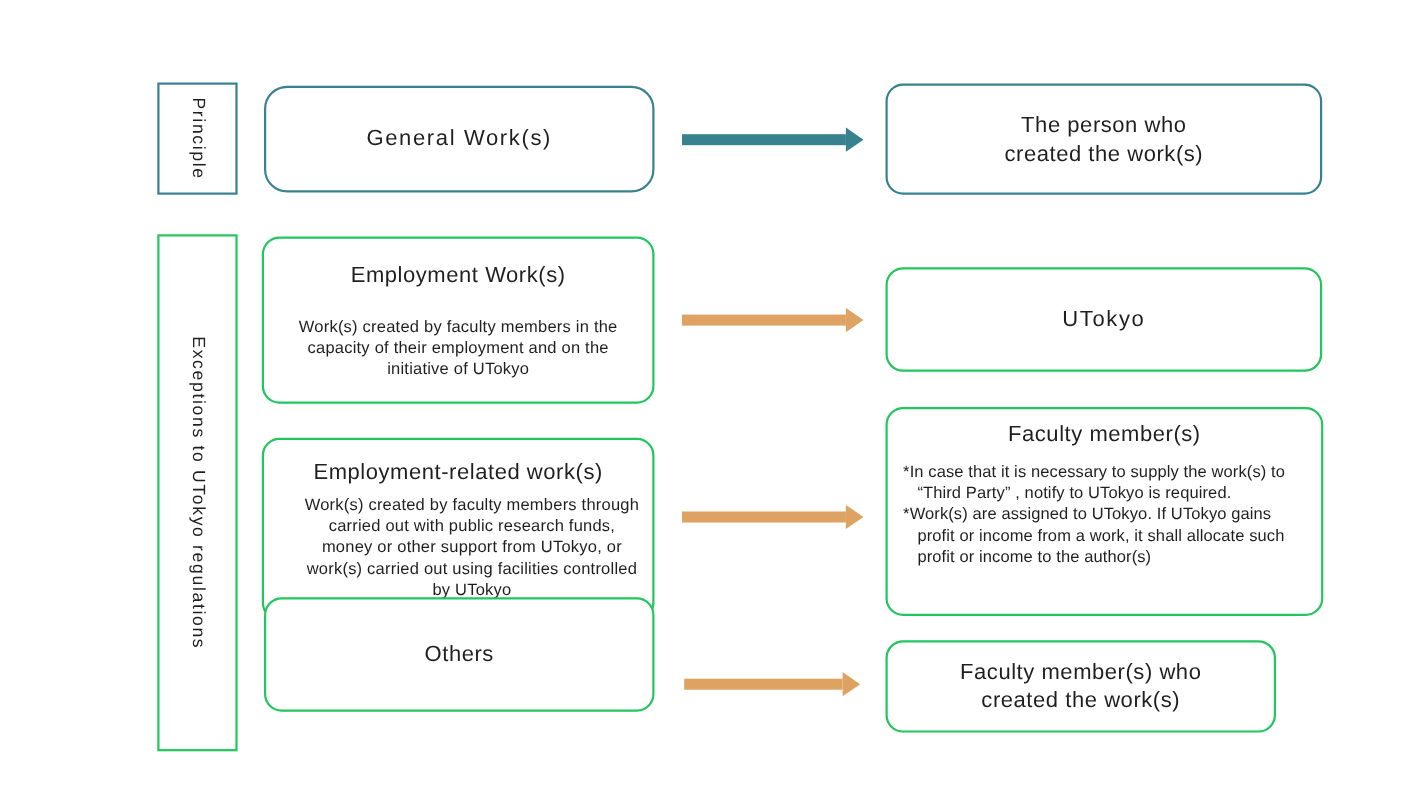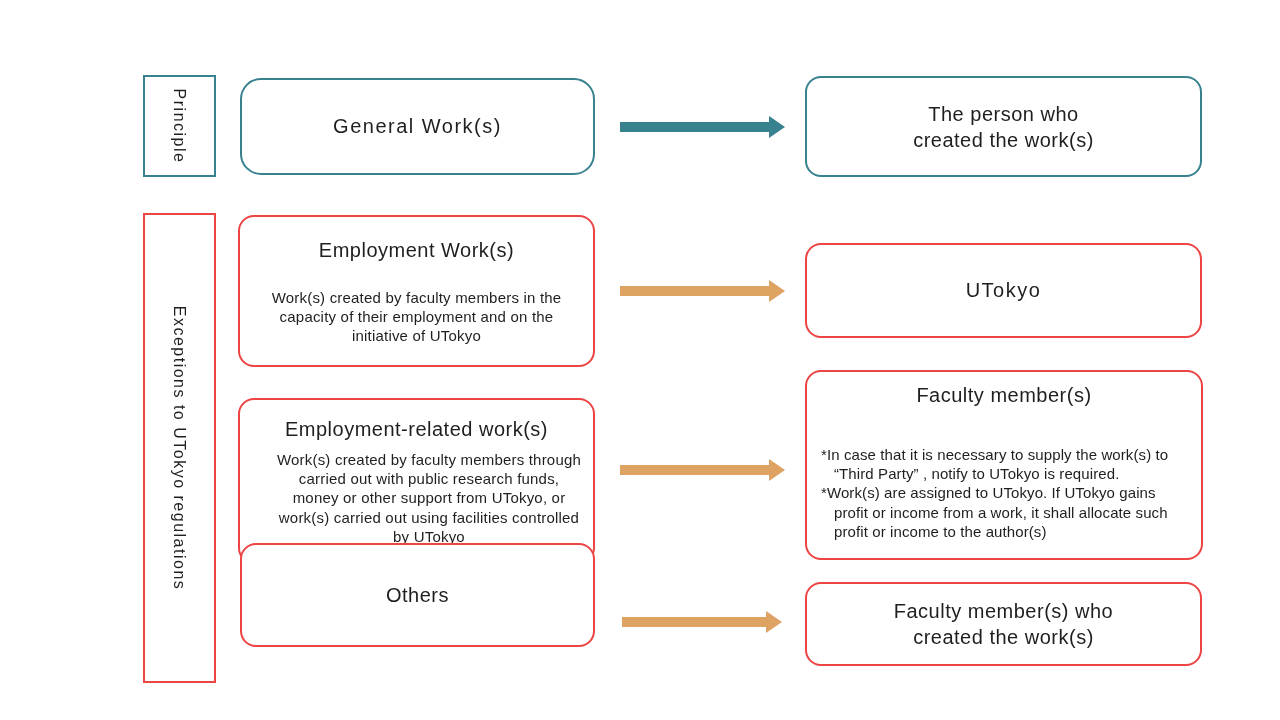--- a/index.html
+++ b/index.html
@@ -16,21 +16,21 @@
     position: absolute;
     background: #ffffff;
     box-sizing: border-box;
     display: flex;
     flex-direction: column;
     align-items: center;
     justify-content: center;
     text-align: center;
   }
   .teal-border   { border: 2px solid #38818F; }
-  .orange-border { border: 2px solid #ef4444; }
+  .orange-border { border: 2px solid #22c55e; }
   .rounded       { border-radius: 16px; }
   .vlabel {
     position: absolute;
     box-sizing: border-box;
     background: #ffffff;
     display: flex;
     align-items: center;
     justify-content: center;
   }
   .vtext {
@@ -119,35 +119,35 @@
   <div class="box orange-border rounded" style="left:238px; top:398px; width:357px; height:166px;">
     <div class="title-bold">Employment-related work(s)</div>
     <div class="desc" style="margin-top:8px;padding-left:35px;">Work(s) created by faculty members through carried out with public research funds, money or other support from UTokyo, or work(s) carried out using facilities controlled by UTokyo</div>
   </div>
 
   <div class="arrow orange" style="left:620px; top:459px; width:165px; height:22px;">
     <div class="shaft"></div>
     <div class="head"></div>
   </div>
 
-  <div class="box orange-border rounded" style="left:805px; top:370px; width:398px; height:190px; justify-content:flex-start; padding-top:10px;gap:25px;">
+  <div class="box orange-border rounded" style="left:805px; top:370px; width:398px; height:190px; justify-content:flex-start; padding-top:10px;">
     <div class="title-bold">Faculty member(s)</div>
     <div class="notes">
       <div class="note">*In case that it is necessary to supply the work(s) to “Third Party” , notify to UTokyo is required.</div>
       <div class="note">*Work(s) are assigned to UTokyo. If UTokyo gains profit or income from a work, it shall allocate such profit or income to the author(s)</div>
     </div>
   </div>
 
   <div class="box orange-border rounded" style="left:240px; top:543px; width:355px; height:104px;">
     <div class="title-bold">Others</div>
   </div>
 
   <div class="arrow orange" style="left:622px; top:611px; width:160px; height:22px;">
     <div class="shaft"></div>
     <div class="head"></div>
   </div>
 
-  <div class="box orange-border rounded" style="left:805px; top:582px; width:397px; height:84px;text-align:center;">
+  <div class="box orange-border rounded" style="left:805px; top:582px; width:355px; height:84px;text-align:center;">
     <div class="title-bold">Faculty member(s) who</div>
     <div class="title-bold">created the work(s)</div>
   </div>
 
 </div>
 
 </body></html>

